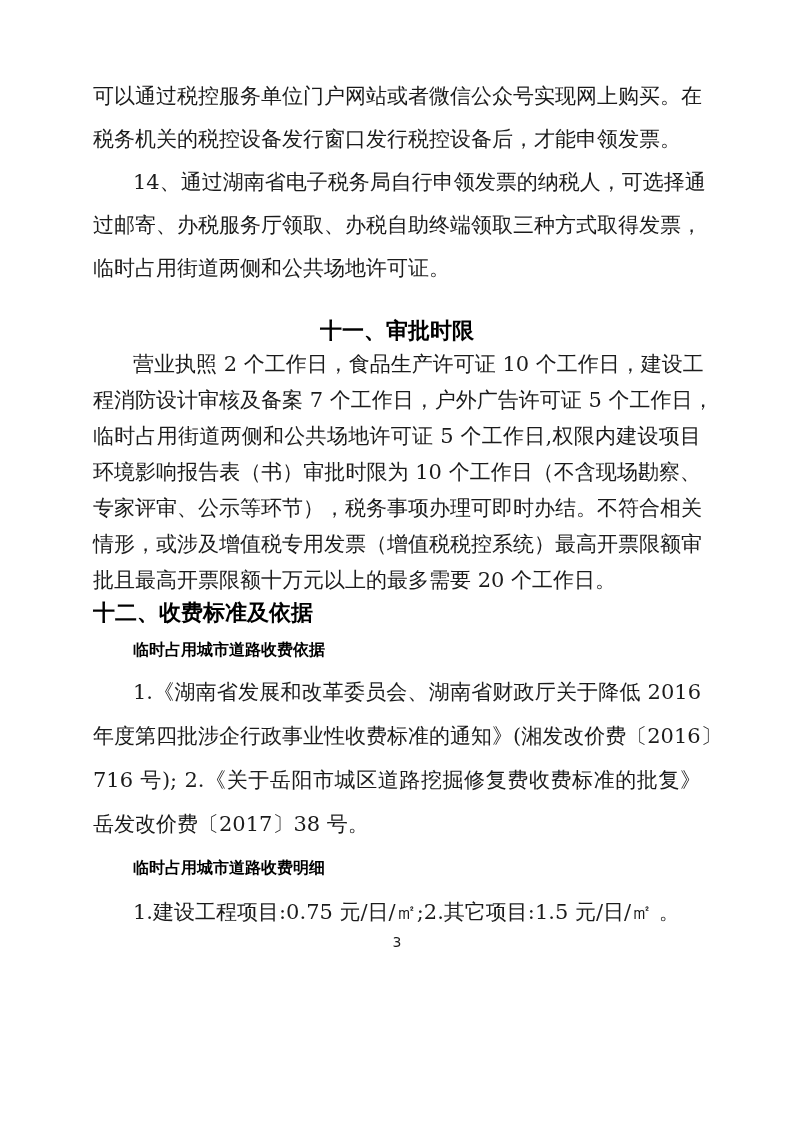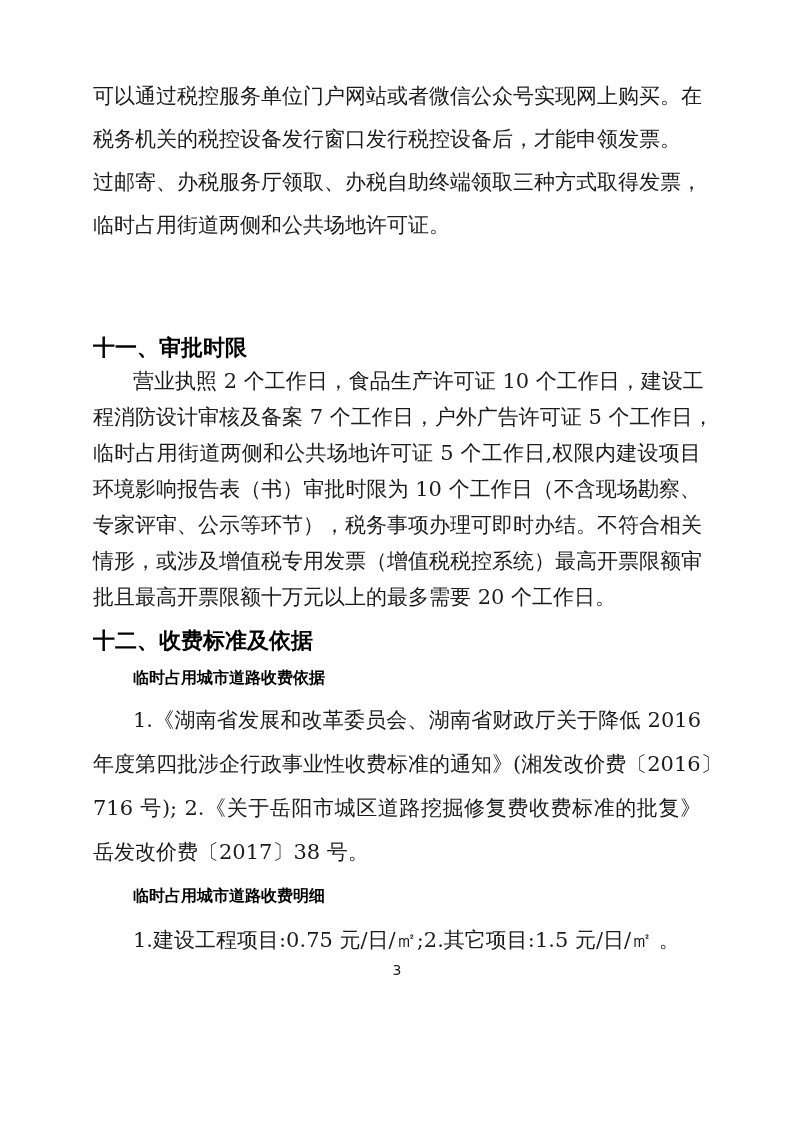--- a/index.html
+++ b/index.html
@@ -24,22 +24,22 @@
 
   .para-a .line, .para-b .line { line-height: 43px; }
   .para-c .line, .para-d .line { line-height: 36px; }
   .para-e .line, .para-f .line { line-height: 44px; }
 
   .heading {
     font-family: "DejaVu Sans", "Liberation Sans", sans-serif;
     font-weight: bold; color: #000;
     font-size: 22px; line-height: 30px;
   }
-  .h11 { margin-top: 86px; }
-  .h12 { margin-top: 11px; }
+  .h11 { margin-top: 26px; text-align: center; }
+  .h12 { margin-top: 0; }
   .subheading {
     font-family: "DejaVu Sans", "Liberation Sans", sans-serif;
     font-weight: bold; color: #000;
     font-size: 16px; line-height: 30px;
     padding-left: 40px;
     margin-top: 7px;
   }
   .para-c { margin-top: 0; }
   .para-e { margin-top: 5px; }
   .para-f { margin-top: 7px; }
@@ -56,20 +56,21 @@
 
 <div class="page">
   <div class="content">
 
     <div class="para para-a">
       <div class="line">可以通过税控服务单位门户网站或者微信公众号实现网上购买。在</div>
       <div class="line end">税务机关的税控设备发行窗口发行税控设备后，才能申领发票。</div>
     </div>
 
     <div class="para para-b">
+      <div class="line ind">14、通过湖南省电子税务局自行申领发票的纳税人，可选择通</div>
       <div class="line">过邮寄、办税服务厅领取、办税自助终端领取三种方式取得发票，</div>
       <div class="line end">临时占用街道两侧和公共场地许可证。</div>
     </div>
 
     <div class="heading h11">十一、审批时限</div>
 
     <div class="para para-c">
       <div class="line ind">营业执照 2 个工作日，食品生产许可证 10 个工作日，建设工</div>
       <div class="line">程消防设计审核及备案 7 个工作日，户外广告许可证 5 个工作日，</div>
       <div class="line">临时占用街道两侧和公共场地许可证 5 个工作日,权限内建设项目</div>

